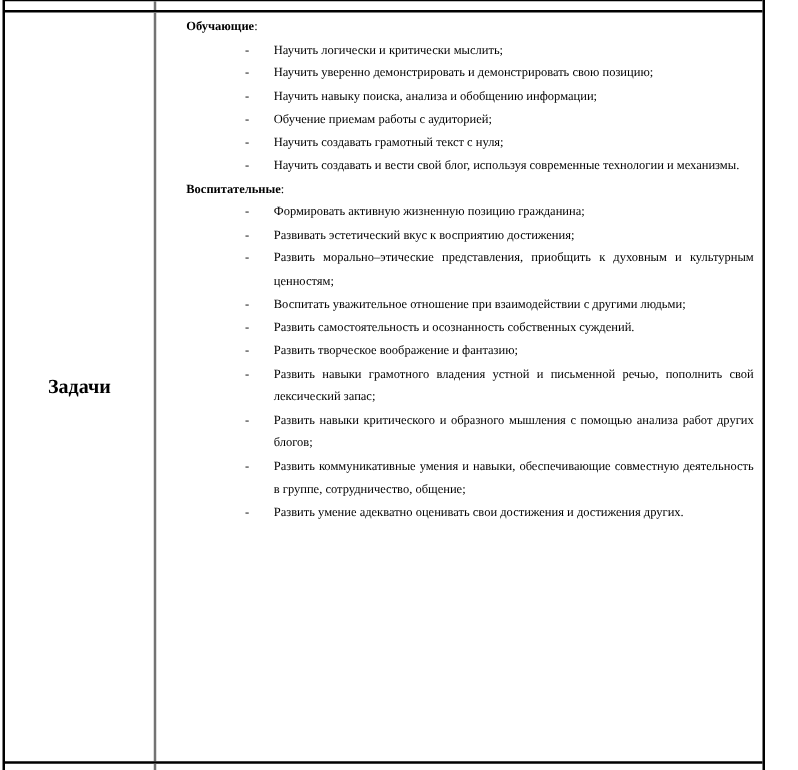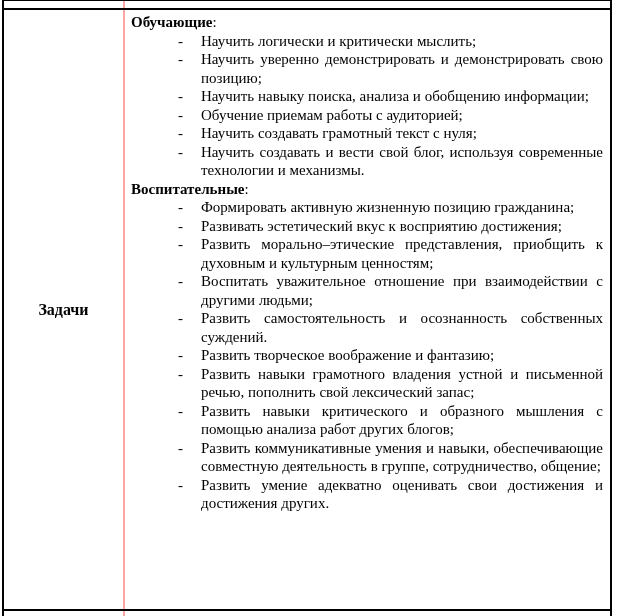--- a/index.html
+++ b/index.html
@@ -37,36 +37,36 @@
   .row-bottom {
     flex: none;
     height: 7px;
     box-sizing: border-box;
     border-top: 2px solid #000;
   }
   .cell-left {
     flex: none;
     width: 121px;
     box-sizing: border-box;
-    border-right: 2px solid #fca5a5;
+    border-right: 2px solid #737373;
     text-align: right;
   }
   .cell-right { flex: 1; min-width: 0; }
   .label-cell {
     display: flex;
     align-items: center;
     justify-content: center;
   }
   .row-label {
     font-weight: bold;
     font-size: 16px;
   }
   .content-cell {
-    padding: 3px 7px 0 6px;
-    font-size: 15px;
+    padding: 3px 7px 0 24px;
+    font-size: 10px;
     line-height: 18.5px;
     overflow: hidden;
   }
   .heading { font-weight: bold; }
   .heading .suffix { font-weight: normal; }
   .item {
     display: flex;
     margin-left: 47px;
   }
   .dash {

